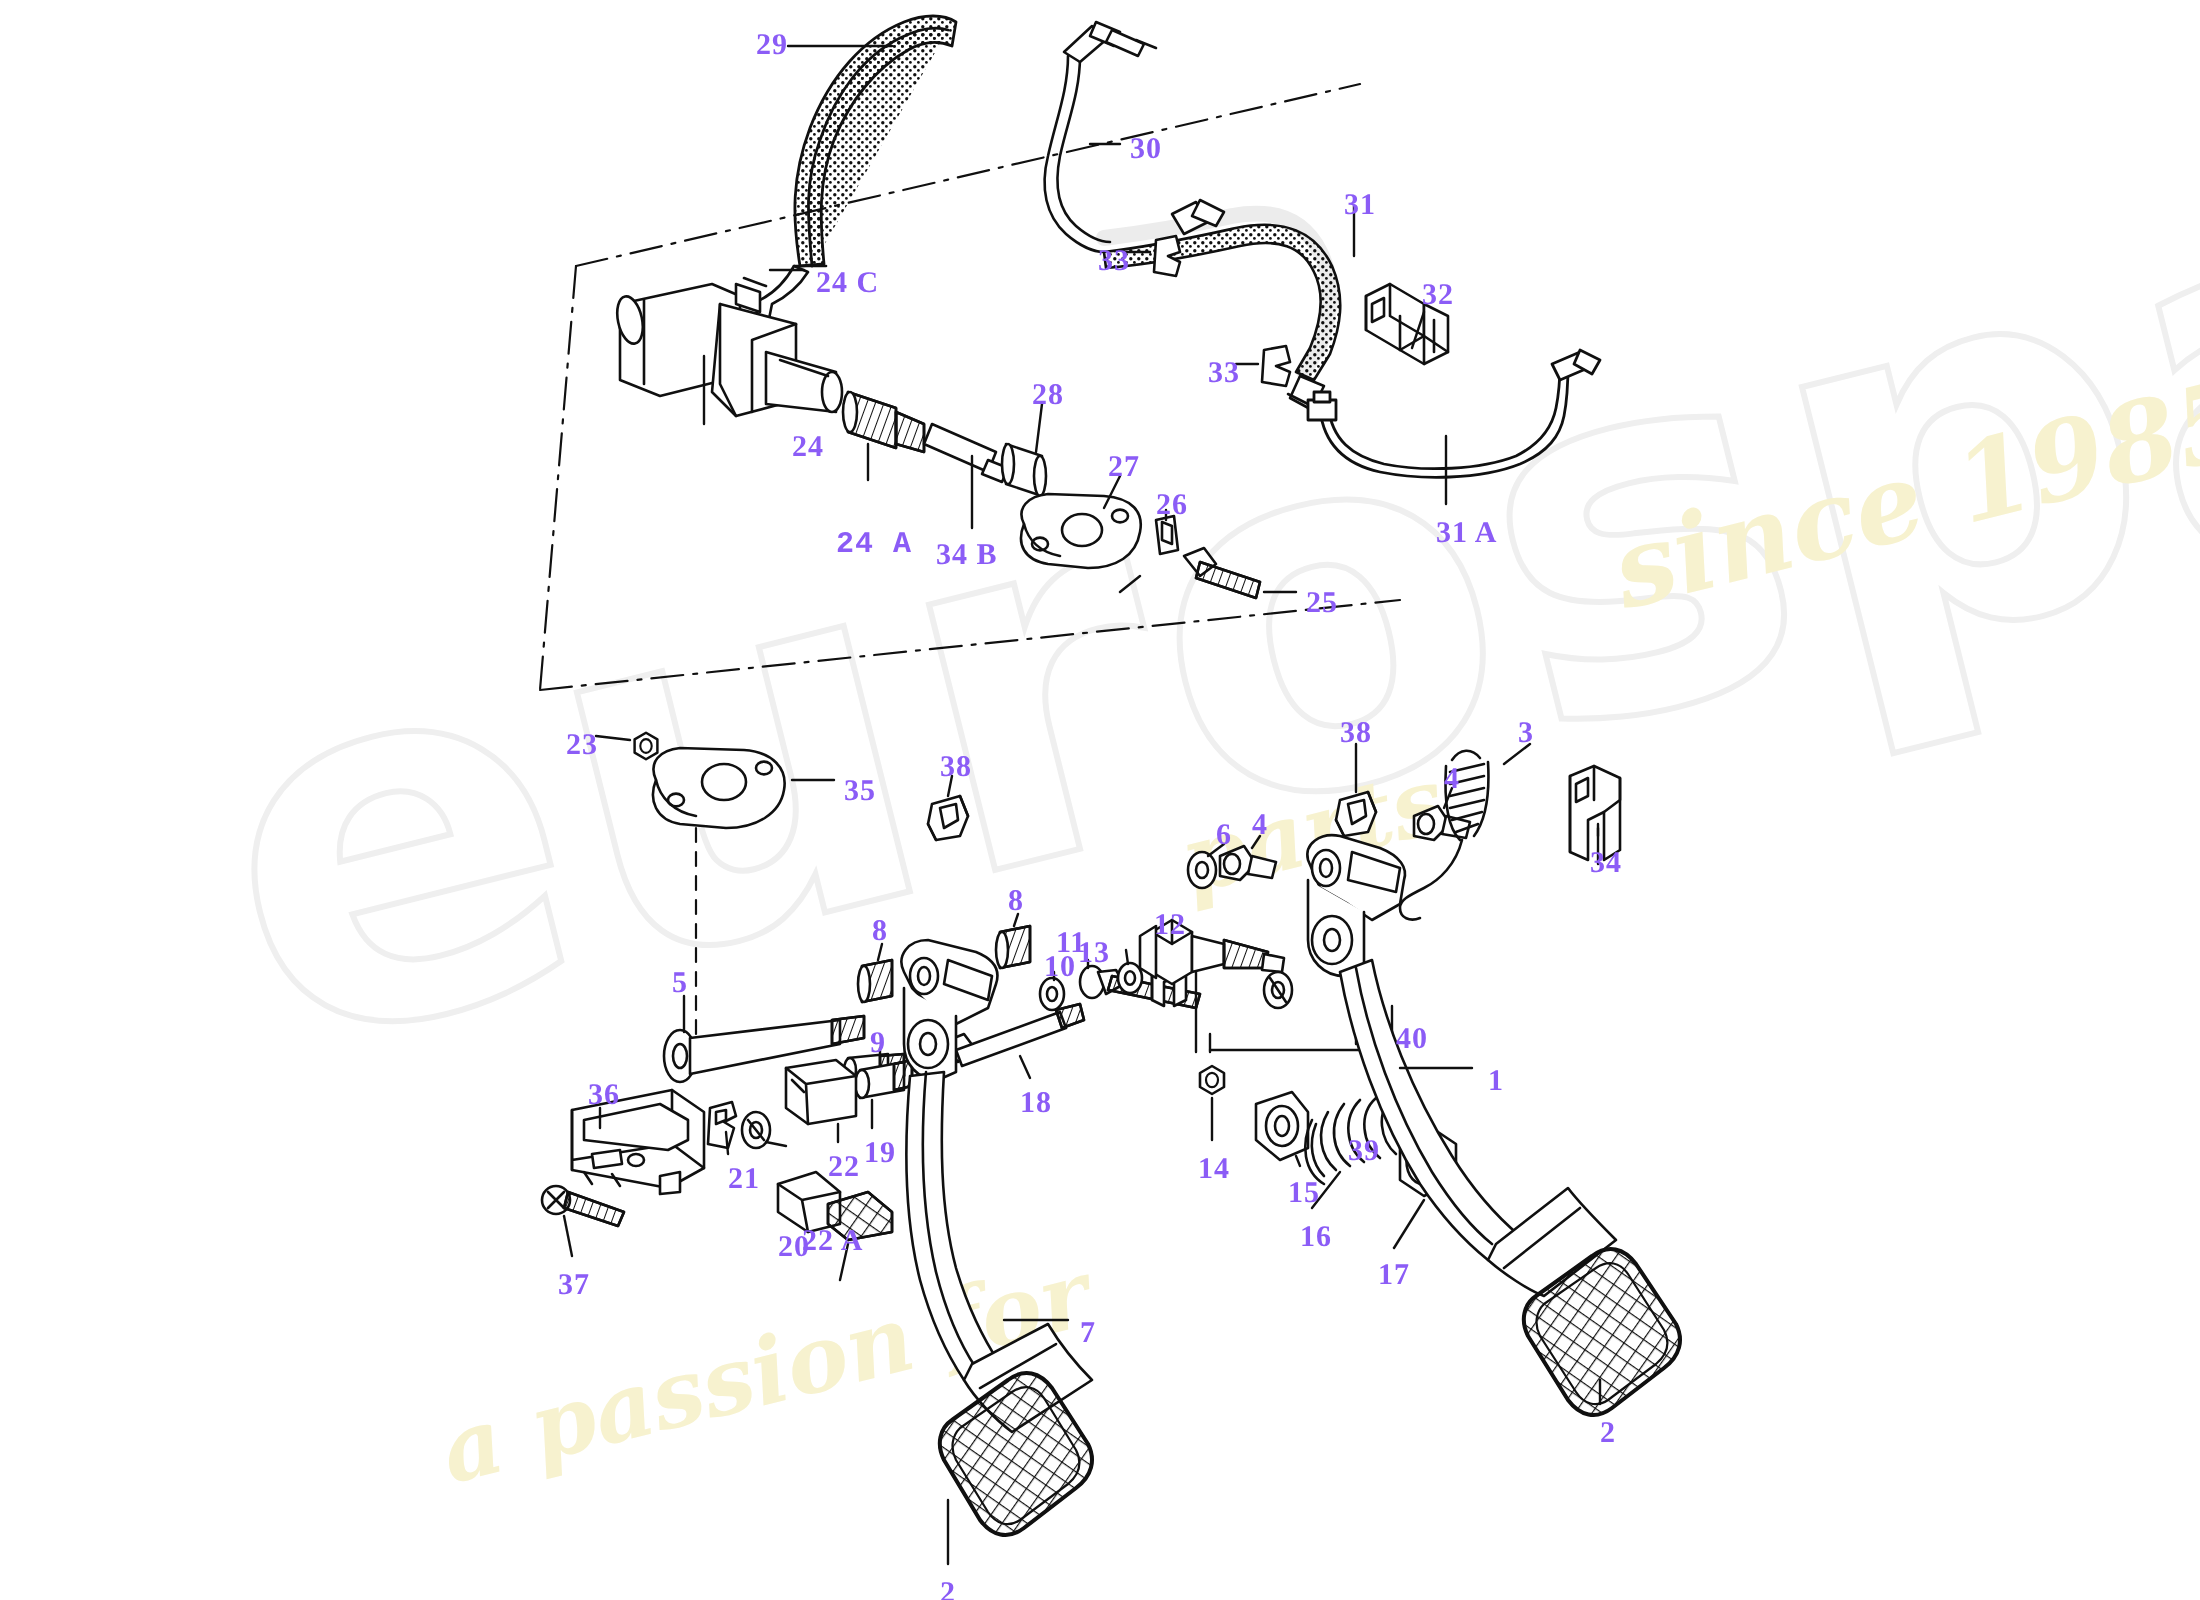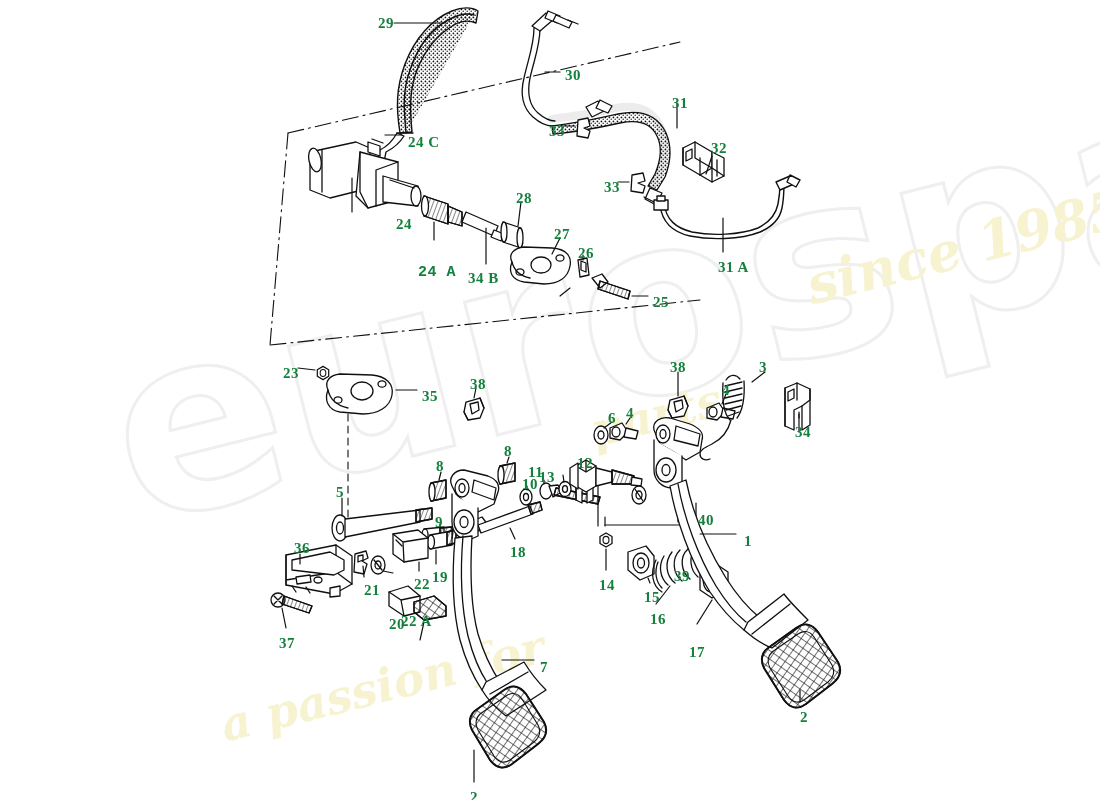--- a/index.html
+++ b/index.html
@@ -75,21 +75,21 @@
     top: 255px;
     font-size: 54px;
     transform: rotate(-14deg);
     transform-origin: left top;
   }
   .callout {
     position: absolute;
     font-family: "Liberation Serif", serif;
     font-size: 15px;
     font-weight: bold;
-    color: #15803d;
+    color: #8b5cf6;
     white-space: nowrap;
     line-height: 1;
     letter-spacing: 0.5px;
   }
 </style>
 </head>
 <body>
 
 <div id="stage">
 
@@ -610,21 +610,21 @@
       <div class="callout" style="left: 674px; top: 528px; margin-top: 41px;">39</div>
       <div class="callout" style="left: 294px; top: 541px;">36</div>
       <div class="callout" style="left: 510px; top: 545px;">18</div>
       <div class="callout" style="left: 432px; top: 570px;">19</div>
       <div class="callout" style="left: 389px; top: 577px; margin-top: 40px;">20</div>
       <div class="callout" style="left: 414px; top: 577px;">22</div>
       <div class="callout" style="left: 364px; top: 583px;">21</div>
       <div class="callout" style="left: 599px; top: 578px;">14</div>
       <div class="callout" style="left: 644px; top: 590px;">15</div>
       <div class="callout" style="left: 650px; top: 612px;">16</div>
-      <div class="callout" style="left: 689px; top: 645px;">17</div>
+      <div class="callout" style="left: 689px; top: 631px;">17</div>
       <div class="callout" style="left: 279px; top: 636px;">37</div>
       <div class="callout" style="left: 401px; top: 614px;">22 A</div>
       <div class="callout" style="left: 540px; top: 660px;">7</div>
       <div class="callout" style="left: 800px; top: 710px;">2</div>
       <div class="callout" style="left: 470px; top: 790px;">2</div>
     </div>
 
 </div>
 
 </body></html>

